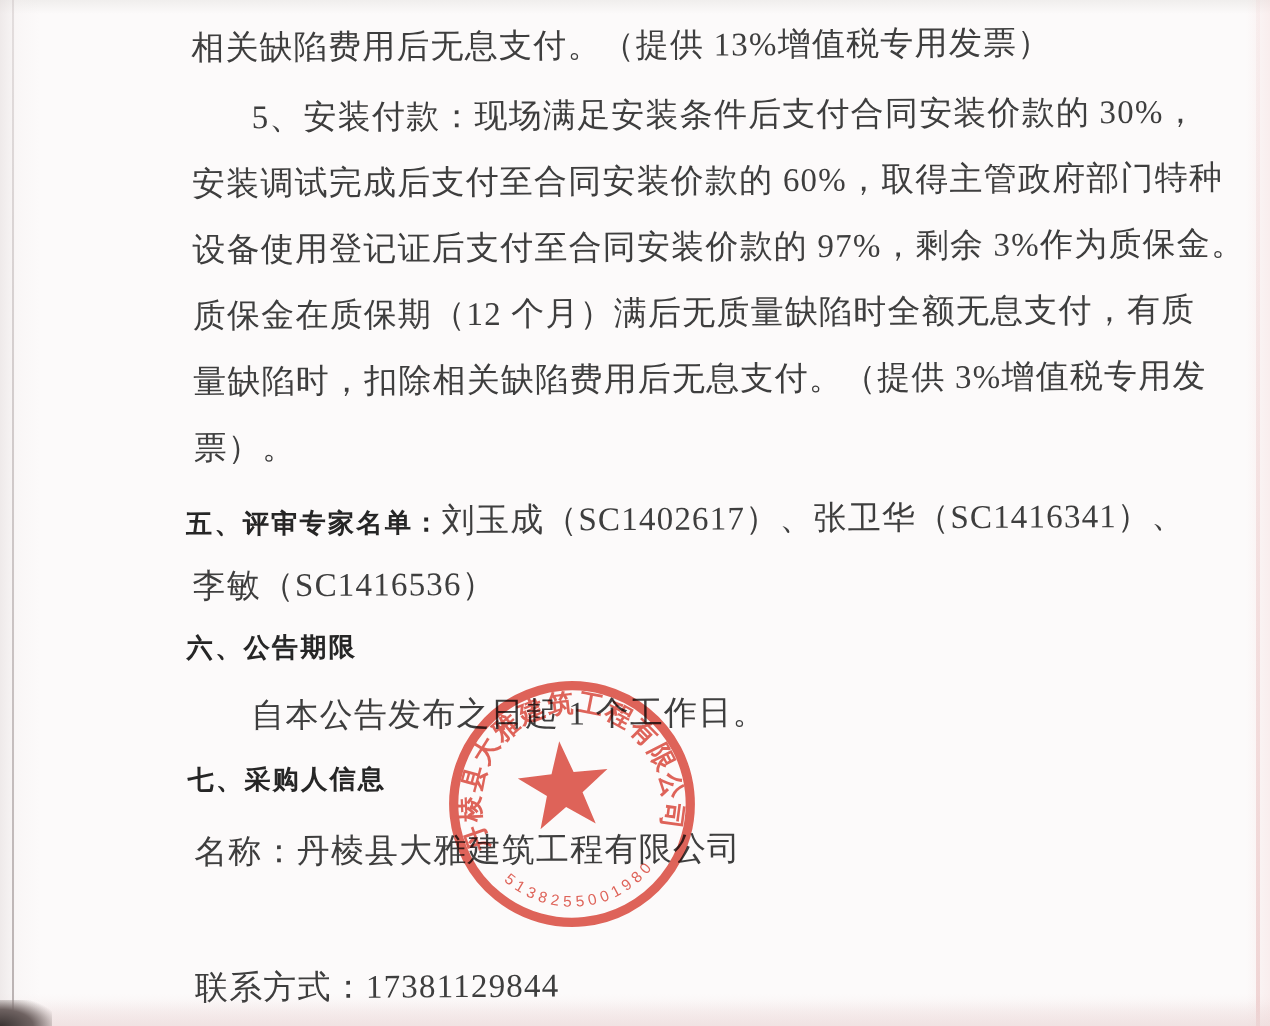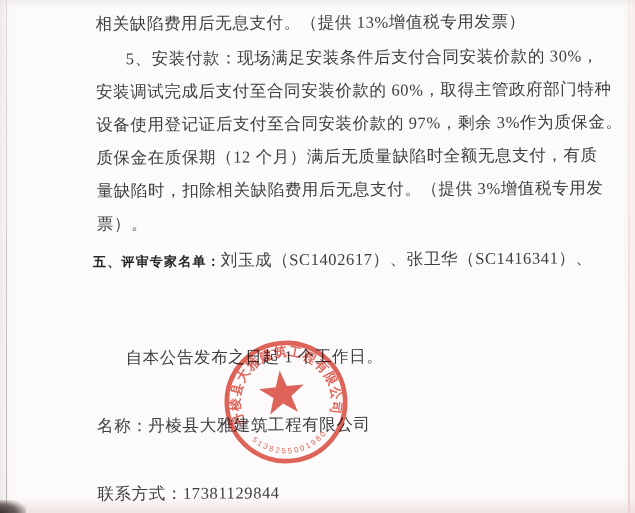--- a/index.html
+++ b/index.html
@@ -88,23 +88,26 @@
     <div class="ln" style="top:47px;left:127px">5、安装付款：现场满足安装条件后支付合同安装价款的 30%，</div>
     <div class="ln" style="top:80px;left:97px">安装调试完成后支付至合同安装价款的 60%，取得主管政府部门特种</div>
     <div class="ln" style="top:113px;left:97px">设备使用登记证后支付至合同安装价款的 97%，剩余 3%作为质保金。</div>
     <div class="ln" style="top:146px;left:97px">质保金在质保期（12 个月）满后无质量缺陷时全额无息支付，有质</div>
     <div class="ln" style="top:179px;left:97px">量缺陷时，扣除相关缺陷费用后无息支付。（提供 3%增值税专用发</div>
     <div class="ln" style="top:212px;left:97px">票）。</div>
 
     <div class="ln" style="top:249px;left:93px">
       <span class="heading">五、评审专家名单：</span><span class="inline-normal">刘玉成（SC1402617）、张卫华（SC1416341）、</span>
     </div>
+    <div class="ln" style="top:281px;left:96px">李敏（SC1416536）</div>
 
+    <div class="ln heading" style="top:312px;left:93px">六、公告期限</div>
     <div class="ln" style="top:346px;left:125px">自本公告发布之日起 1 个工作日。</div>
 
+    <div class="ln heading" style="top:378px;left:93px">七、采购人信息</div>
     <div class="ln" style="top:414px;left:96px">名称：丹棱县大雅建筑工程有限公司</div>
     <div class="ln" style="top:482px;left:96px">联系方式：17381129844</div>
 
   </div>
 
   <svg class="seal" viewBox="0 0 140 140" xmlns="http://www.w3.org/2000/svg" xmlns:xlink="http://www.w3.org/1999/xlink">
     <defs>
       <path id="arcTop" d="M 29.2 89 A 45 45 0 1 1 110.8 89" fill="none"></path>
       <path id="arcBottom" d="M 29.1 98.7 A 50 50 0 0 0 110.9 98.7" fill="none"></path>
     </defs>

